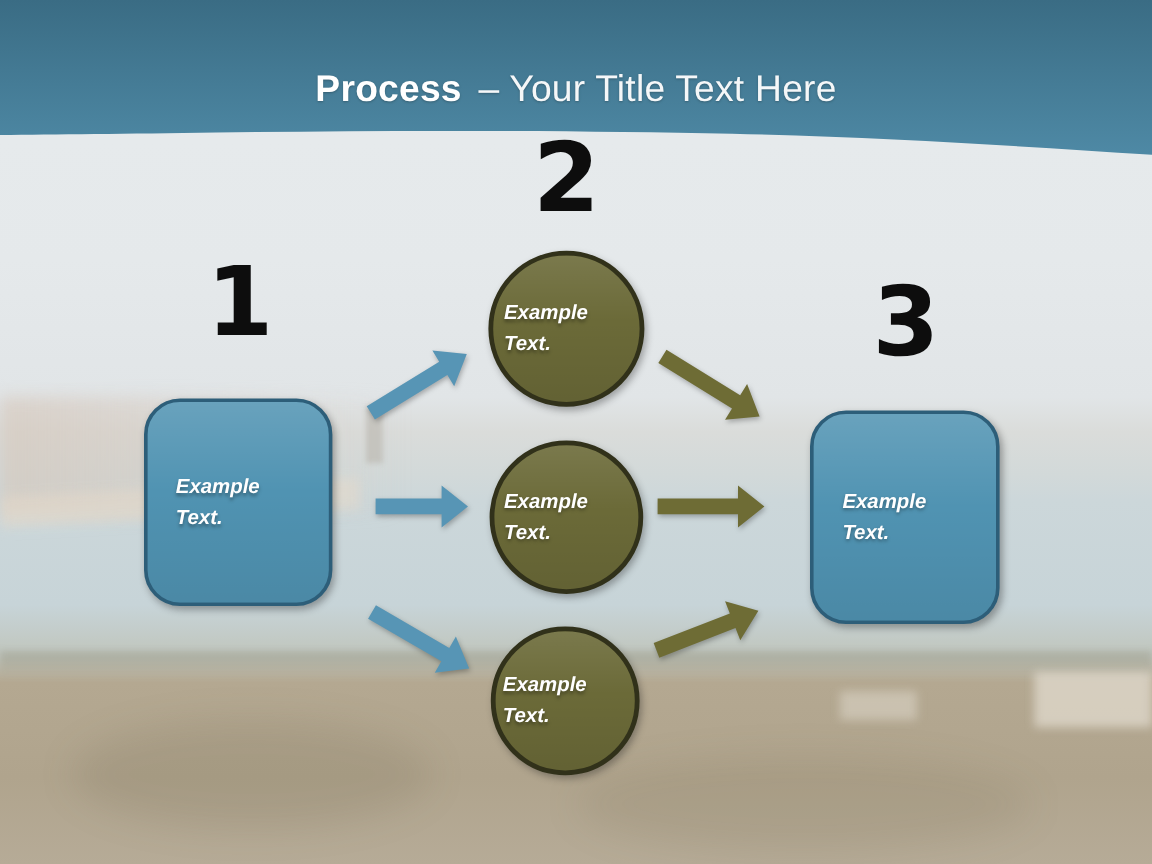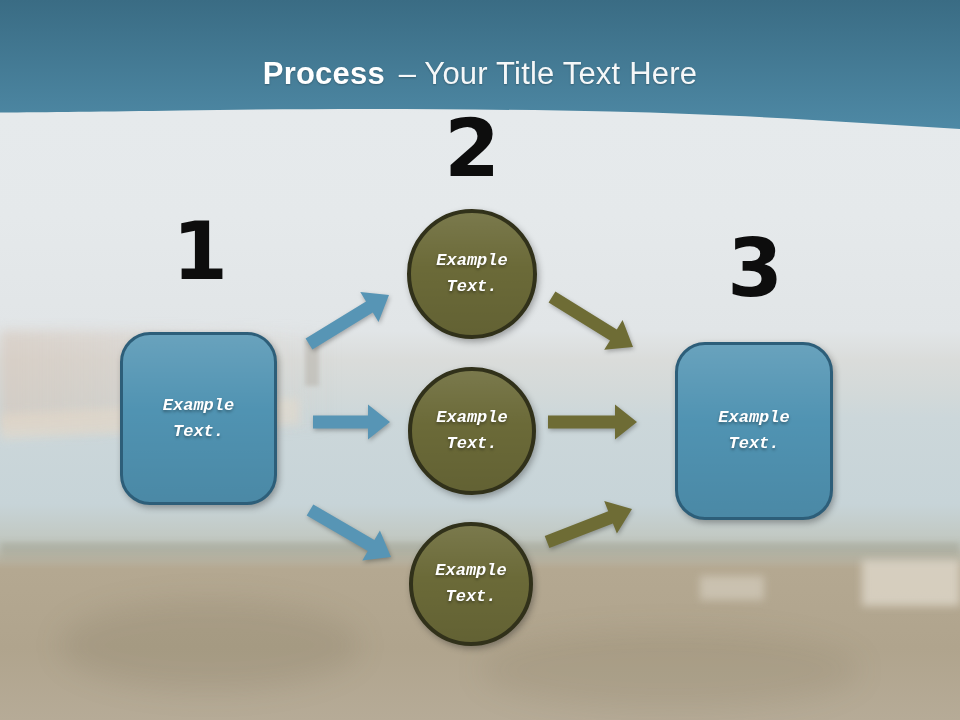--- a/index.html
+++ b/index.html
@@ -69,23 +69,23 @@
 
   .circle { position:absolute; display:flex; align-items:center; justify-content:center;
     border-radius:50%; border:4px solid var(--olive-shape-border,#31311a);
     background-color:var(--olive-shape,#6b6a38);
     background-image:linear-gradient(180deg, rgba(255,255,255,.10), rgba(255,255,255,0) 45%, rgba(0,0,0,.08));
     box-shadow:2px 3px 6px rgba(30,30,30,.35); }
   .c1 { left:407px; top:209px; width:130px; height:130px; }
   .c2 { left:408px; top:367px; width:128px; height:128px; }
   .c3 { left:409px; top:522px; width:124px; height:124px; }
 
-  .shape-label { display:block; width:104px; text-align:center;
+  .shape-label { display:block; width:104px; 
     font-style:italic; font-weight:700; font-size:17px; line-height:26px;
-    color:#ffffff; text-shadow:0 2px 3px rgba(0,0,0,.35);font-family:Liberation Mono, monospace; }
+    color:#ffffff; text-shadow:0 2px 3px rgba(0,0,0,.35); }
 </style>
 </head>
 <body>
 
 <div class="slide">
 
   <div class="photo">
     <div class="ph ph-city"></div>
     <div class="ph ph-tower"></div>
     <div class="ph ph-beach"></div>

